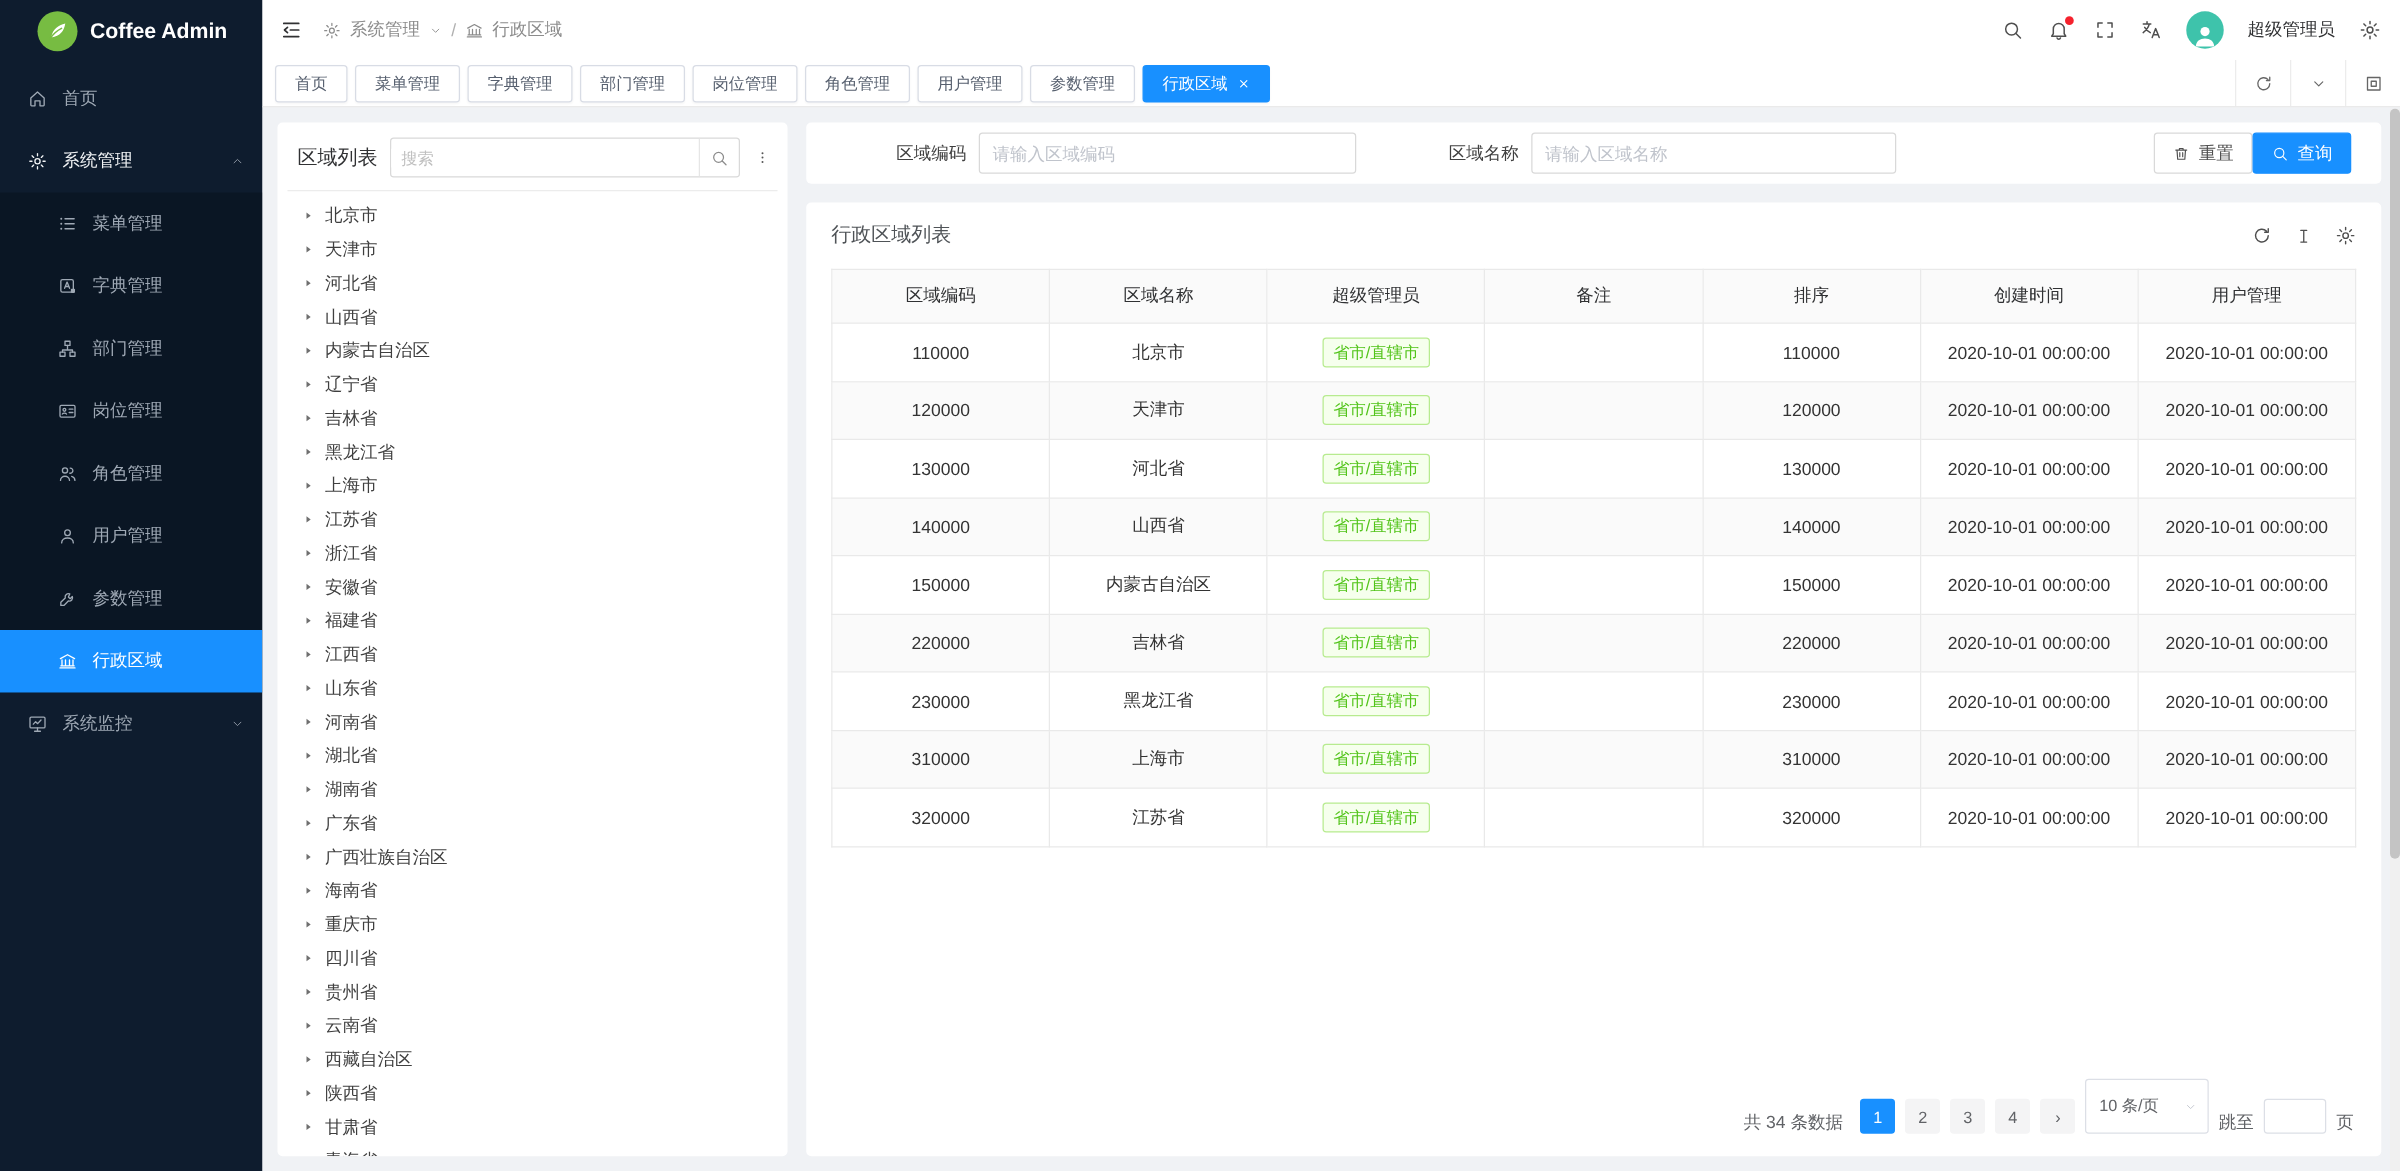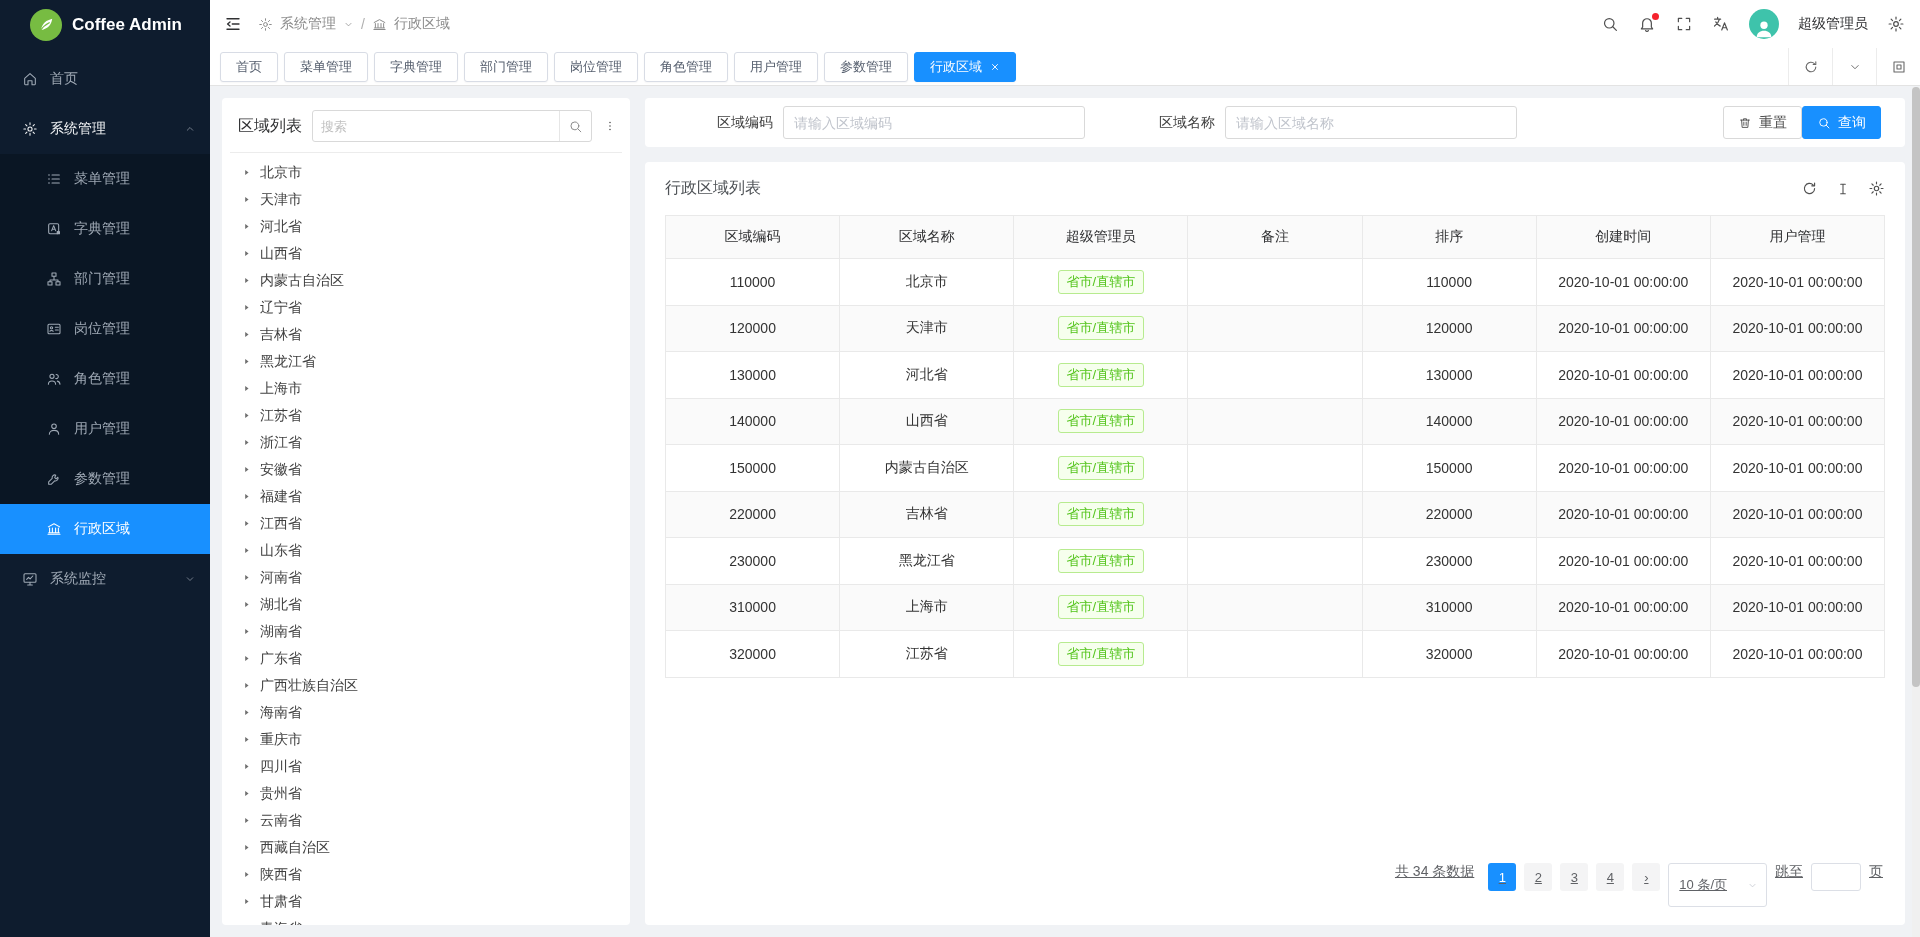--- a/index.html
+++ b/index.html
@@ -81,21 +81,21 @@
   .table-tools { margin-left:auto; display:flex; align-items:center; gap:17px; color:#4f4f4f; }
   .table-tools .icon { cursor:pointer; }
   table { width:100%; border-collapse:collapse; table-layout:fixed; }
   th, td { border:1px solid #e9e9e9; text-align:center; font-size:14px; color:#333; padding:0 8px; overflow:hidden; white-space:nowrap; }
   thead th { background:#fafafa; height:43px; font-weight:normal; color:#303133; }
   tbody td { height:46.5px; background:#fff; }
   tbody tr:nth-child(even) td { background:#fafafa; }
   .tag { display:inline-block; background:#f6ffed; border:1px solid #b7eb8f; color:#52c41a; border-radius:3px; padding:4px 8px; font-size:13px; line-height:1.1; }
 
   
-  .pagination { margin-top:auto; display:flex; align-items:flex-start; justify-content:flex-end; gap:8px; padding:12px 2px 8px; color:#606266; font-size:14px;text-decoration:underline; }
+  .pagination { margin-top:auto; display:flex; align-items:flex-end; justify-content:flex-end; gap:8px; padding:12px 2px 8px; color:#606266; font-size:14px; }
   .total-text { margin-right:6px; }
   .page-btn { min-width:28px; height:28px; padding:0 4px; border-radius:3px; background:#f4f4f5; display:flex; align-items:center; justify-content:center; font-size:13px; color:#606266; cursor:pointer; }
   .page-btn.active { background:#1890ff; color:#fff; }
   .page-size { height:44px; border:1px solid #dcdfe6; border-radius:3px; background:#fff; display:flex; align-items:center; gap:20px; padding:0 8px 0 10px; font-size:13px; color:#606266; cursor:pointer; }
   .page-size .chev { color:#c0c4cc; }
   .jump-input { width:50px; height:28px; border:1px solid #dcdfe6; border-radius:3px; outline:none; padding:0 6px; font-family:inherit; }
 
   
   .scrollbar { position:absolute; right:0; top:87px; width:8px; height:850px; background:#f0f0f0; }
   .scroll-thumb { position:absolute; top:0; left:0; width:8px; height:600px; background:#c4c4c4; border-radius:4px; }

